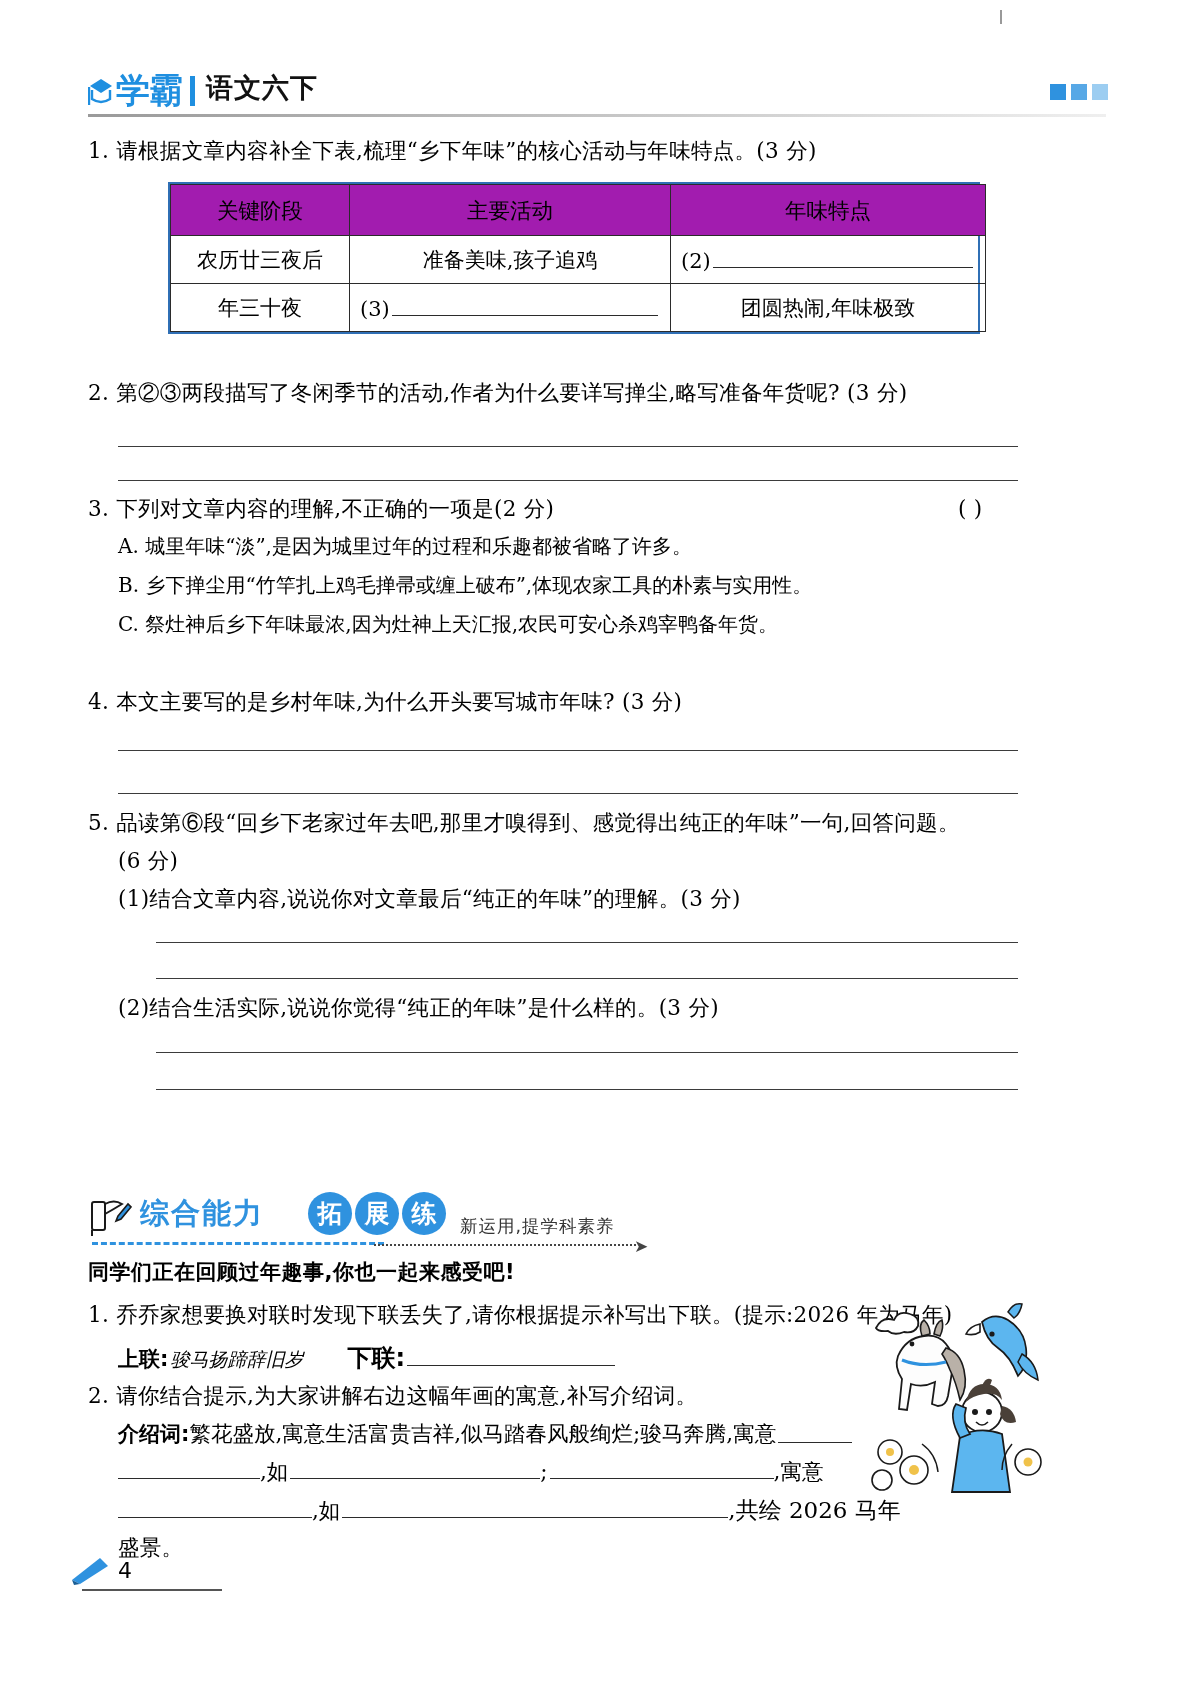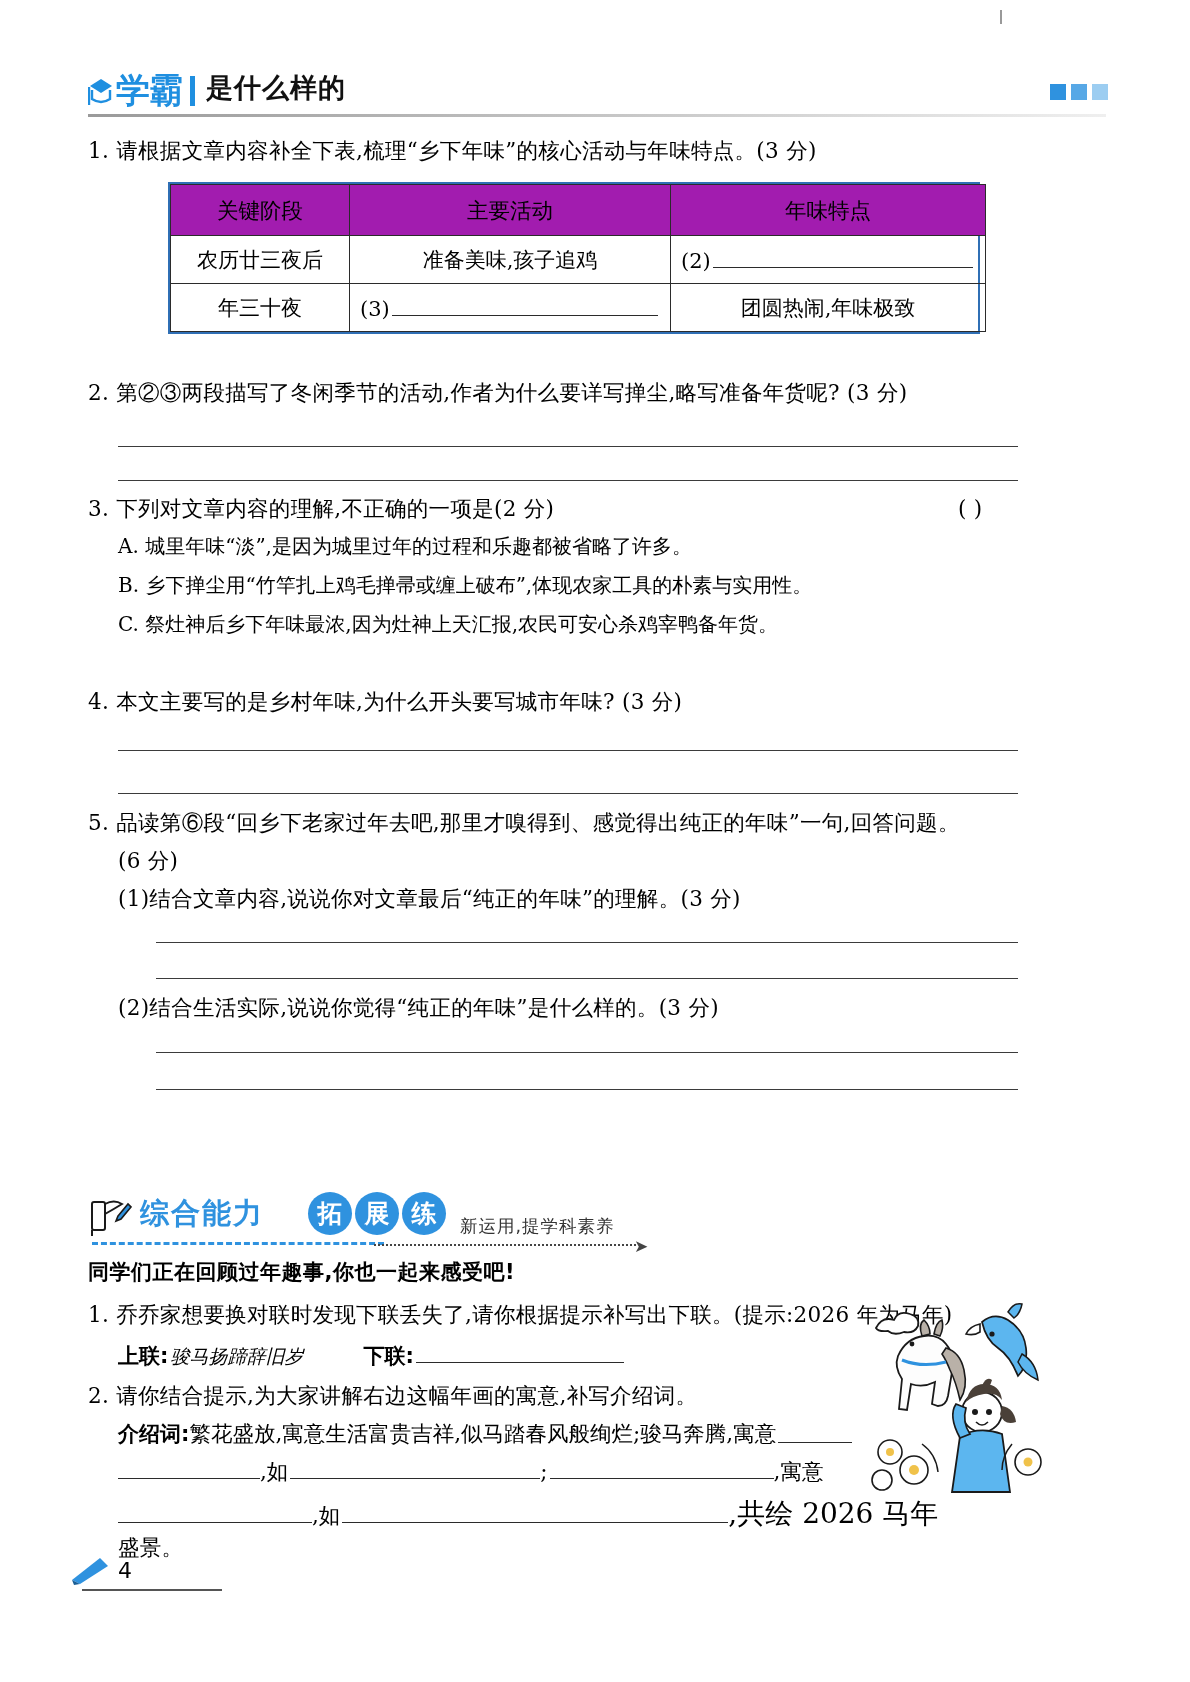--- a/index.html
+++ b/index.html
@@ -309,21 +309,21 @@
       <span class="cap-icon">
         <svg width="26" height="34" viewBox="0 0 26 34">
           <path d="M2 12 L13 5 L24 12 L13 19 Z" fill="#1f8fe0"></path>
           <path d="M4 16 L4 25 Q13 31 22 25 L22 16" fill="none" stroke="#1f8fe0" stroke-width="2.4"></path>
           <path d="M1 13 L1 31" stroke="#1f8fe0" stroke-width="2.4" fill="none"></path>
         </svg>
       </span>
       <span class="logo-text">学霸</span>
       <span class="logo-bar"></span>
     </div>
-    <div class="subject">是什么样的</div>
+    <div class="subject">语文六下</div>
     <div class="hdr-rule"></div>
     <div class="hdr-squares">
       <i></i>
         <i></i>
         <i></i>
     </div>
   </div>
 
   <div class="q" style="left:88px; top:136px;">1. 请根据文章内容补全下表,梳理“乡下年味”的核心活动与年味特点。(3 分)</div>
 
@@ -407,21 +407,21 @@
     <span class="tag-arrow">➤</span>
   </div>
 
   <div class="lead">同学们正在回顾过年趣事,你也一起来感受吧!</div>
 
   <div class="q" style="left:88px; top:1300px;">1. 乔乔家想要换对联时发现下联丢失了,请你根据提示补写出下联。(提示:2026 年为马年)</div>
 
   <div style="position:absolute; left:118px; top:1342px; display:flex; align-items:baseline;">
     <span class="bold-label" style="font-size:21px;">上联:</span>
     <span class="hand" style="margin-left:2px;">骏马扬蹄辞旧岁</span>
-    <span class="bold-label" style="font-size:21px; margin-left:60px;">下联:</span>
+    <span class="bold-label" style="font-size:24px; margin-left:44px;">下联:</span>
     <span style="display:inline-block; width:208px; border-bottom:1.7px solid #2b2b2b; height:20px; margin-left:2px;"></span>
   </div>
 
   <div class="q" style="left:88px; top:1381px;">2. 请你结合提示,为大家讲解右边这幅年画的寓意,补写介绍词。</div>
 
   <div style="position:absolute; left:118px; top:1419px; display:flex; align-items:center; white-space:nowrap;">
     <span class="bold-label" style="font-size:21px;">介绍词:</span>
     <span style="font-size:21.5px;">繁花盛放,寓意生活富贵吉祥,似马踏春风般绚烂;骏马奔腾,寓意</span>
     <span style="display:inline-block; width:74px; border-bottom:1.7px solid #2b2b2b; height:18px; margin-left:2px;"></span>
   </div>
@@ -435,21 +435,21 @@
     <span style="display:inline-block; width:224px; border-bottom:1.7px solid #2b2b2b; height:18px; margin-left:2px;"></span>
     <span style="font-size:21.5px;">,</span>
     <span style="font-size:21.5px;">寓意</span>
   </div>
 
   <div style="position:absolute; left:118px; top:1495px; display:flex; align-items:baseline; white-space:nowrap;">
     <span style="display:inline-block; width:194px; border-bottom:1.7px solid #2b2b2b; height:18px;"></span>
     <span style="font-size:21.5px;">,</span>
     <span style="font-size:21.5px;">如</span>
     <span style="display:inline-block; width:386px; border-bottom:1.7px solid #2b2b2b; height:18px; margin-left:2px;"></span>
-    <span style="font-size:28px;text-align:center;">,共绘 2026 马年</span>
+    <span style="font-size:23px;text-align:center;">,共绘 2026 马年</span>
   </div>
 
   <div class="q" style="left:118px; top:1533px;">盛景。</div>
 
   <div class="art">
     <svg width="190" height="200" viewBox="0 0 190 200">
 
       <path d="M14 34 q6 -12 18 -8 q4 -10 16 -6 q10 3 8 12 q-4 8 -14 6 q-10 4 -16 -1 q-10 1 -12 -3 z" fill="#fff" stroke="#1a1a1a" stroke-width="1.8"></path>
 
       <path d="M36 62 q8 -18 26 -20 q14 -2 22 8 q10 12 6 28 l-4 24 q-2 10 -10 10 l-6 -2 l3 -22

